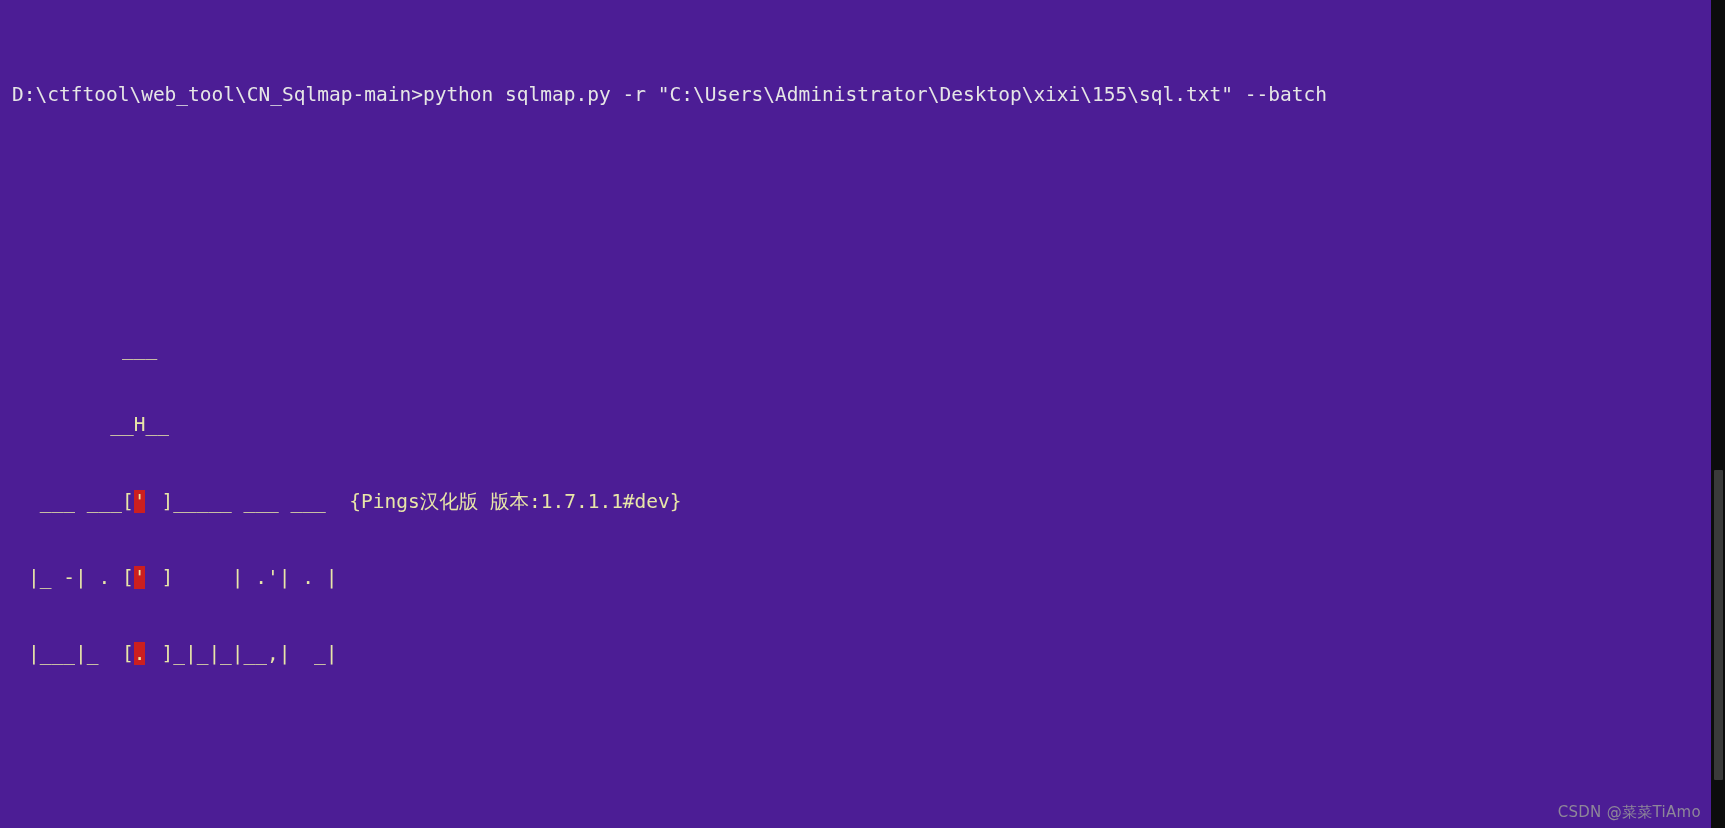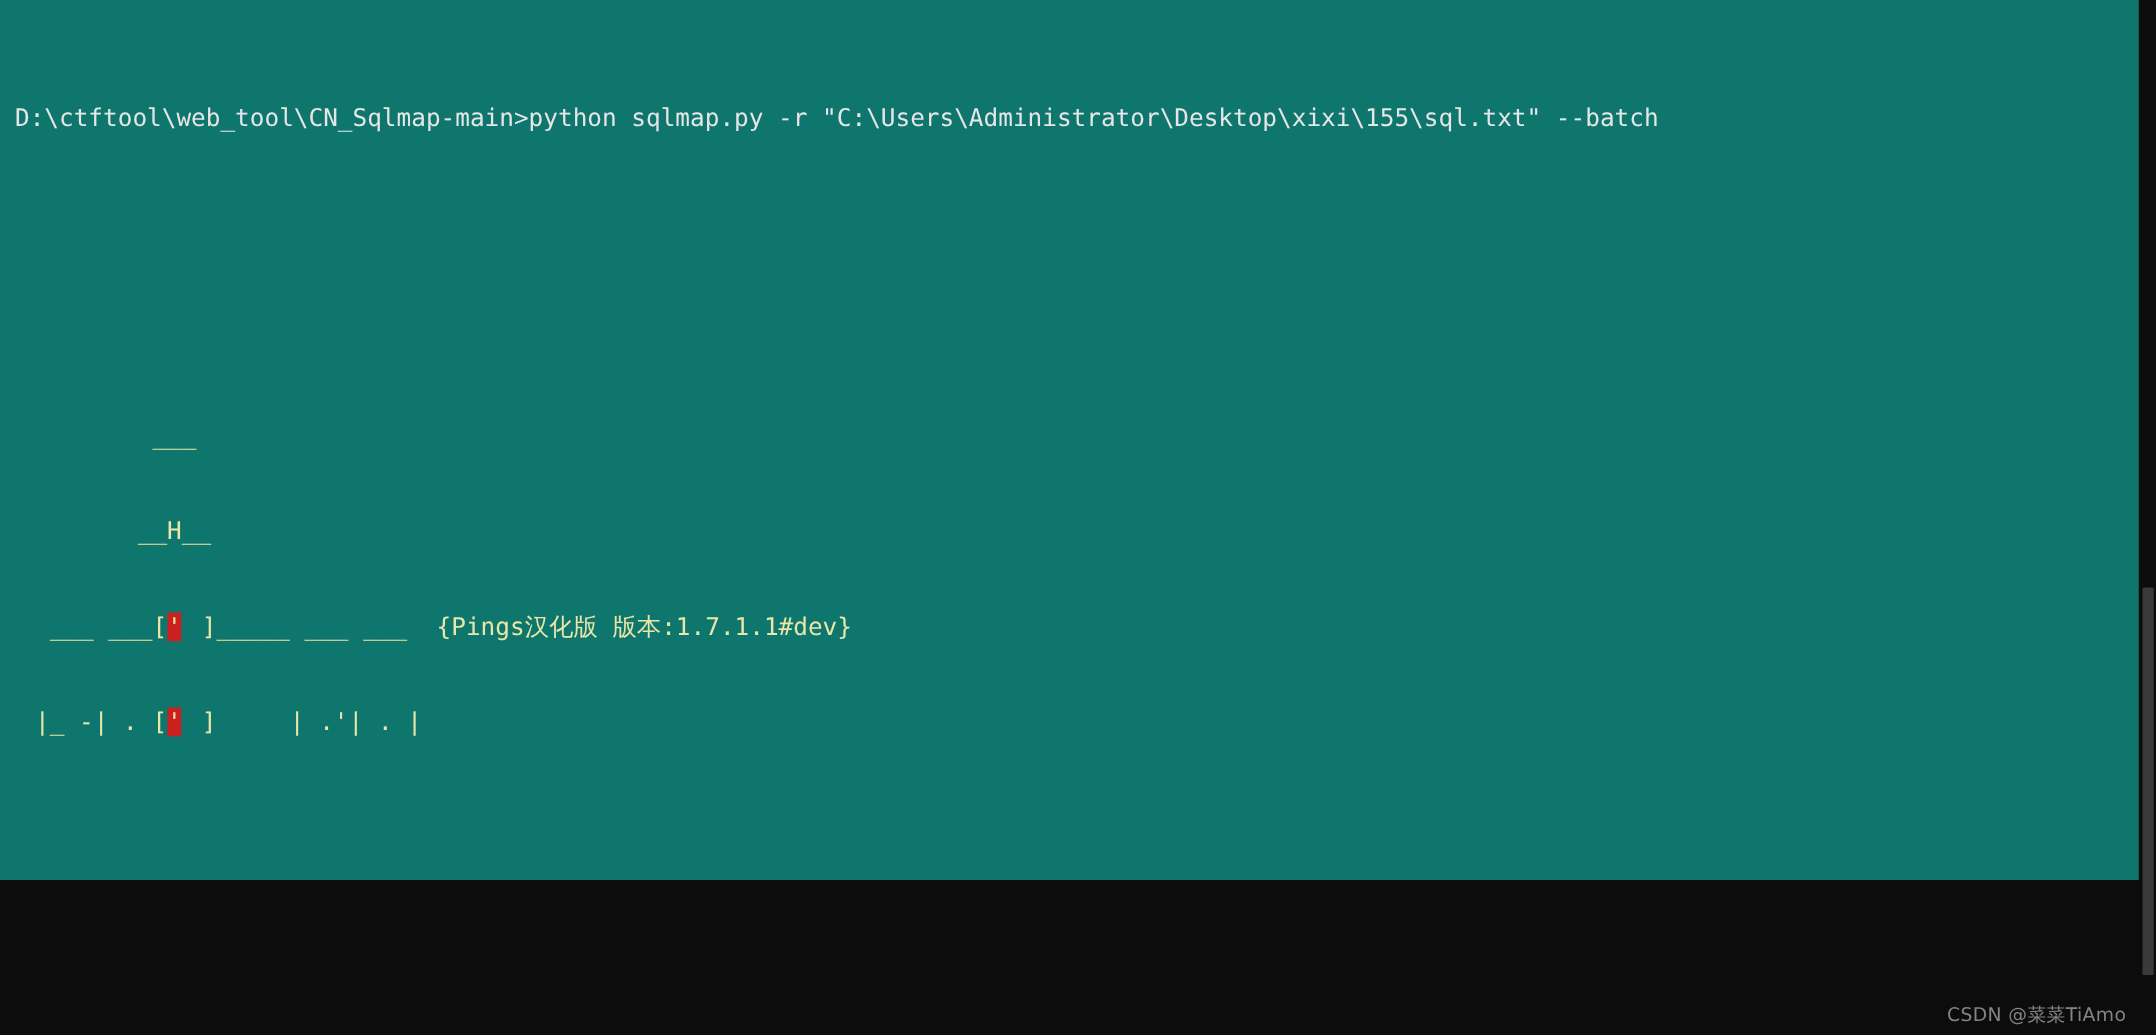--- a/index.html
+++ b/index.html
@@ -13,22 +13,22 @@
     overflow: hidden;
     position: relative;
     font-family: "DejaVu Sans Mono", "Liberation Mono", monospace;
   }
 
   #terminal {
     position: absolute;
     left: 0;
     top: 0;
     width: 1725px;
-    height: 704px;
-    background: #0f766e;
+    height: 828px;
+    background: #4c1d95;
     color: #cccccc;
     font-size: 19.5px;
     line-height: 25.4px;
     white-space: pre;
     padding: 6px 0 0 12px;
     box-sizing: border-box;
     overflow: hidden;
   }
 
   .line {
@@ -90,20 +90,21 @@
 
   <div class="line c-white">D:\ctftool\web_tool\CN_Sqlmap-main&gt;python sqlmap.py -r "C:\Users\Administrator\Desktop\xixi\155\sql.txt" --batch</div>
 
   <div class="blank"></div>
 
   <div class="logo-block">
     <div class="logo-row c-logo">        ___</div>
     <div class="logo-row c-logo">       __H__</div>
     <div class="logo-row"><span class="c-logo"> ___ ___[</span><span class="logo-red-tick">'</span><span class="c-logo">]_____ ___ ___  </span><span class="c-banner">{Pings汉化版 版本:1.7.1.1#dev}</span></div>
     <div class="logo-row"><span class="c-logo">|_ -| . [</span><span class="logo-red-tick">'</span><span class="c-logo">]     | .'| . |</span></div>
+    <div class="logo-row"><span class="c-logo">|___|_  [</span><span class="logo-red-tick">.</span><span class="c-logo">]_|_|_|__,|  _|</span></div>
   </div>
 
   
 
   
   
 
   
 
   

